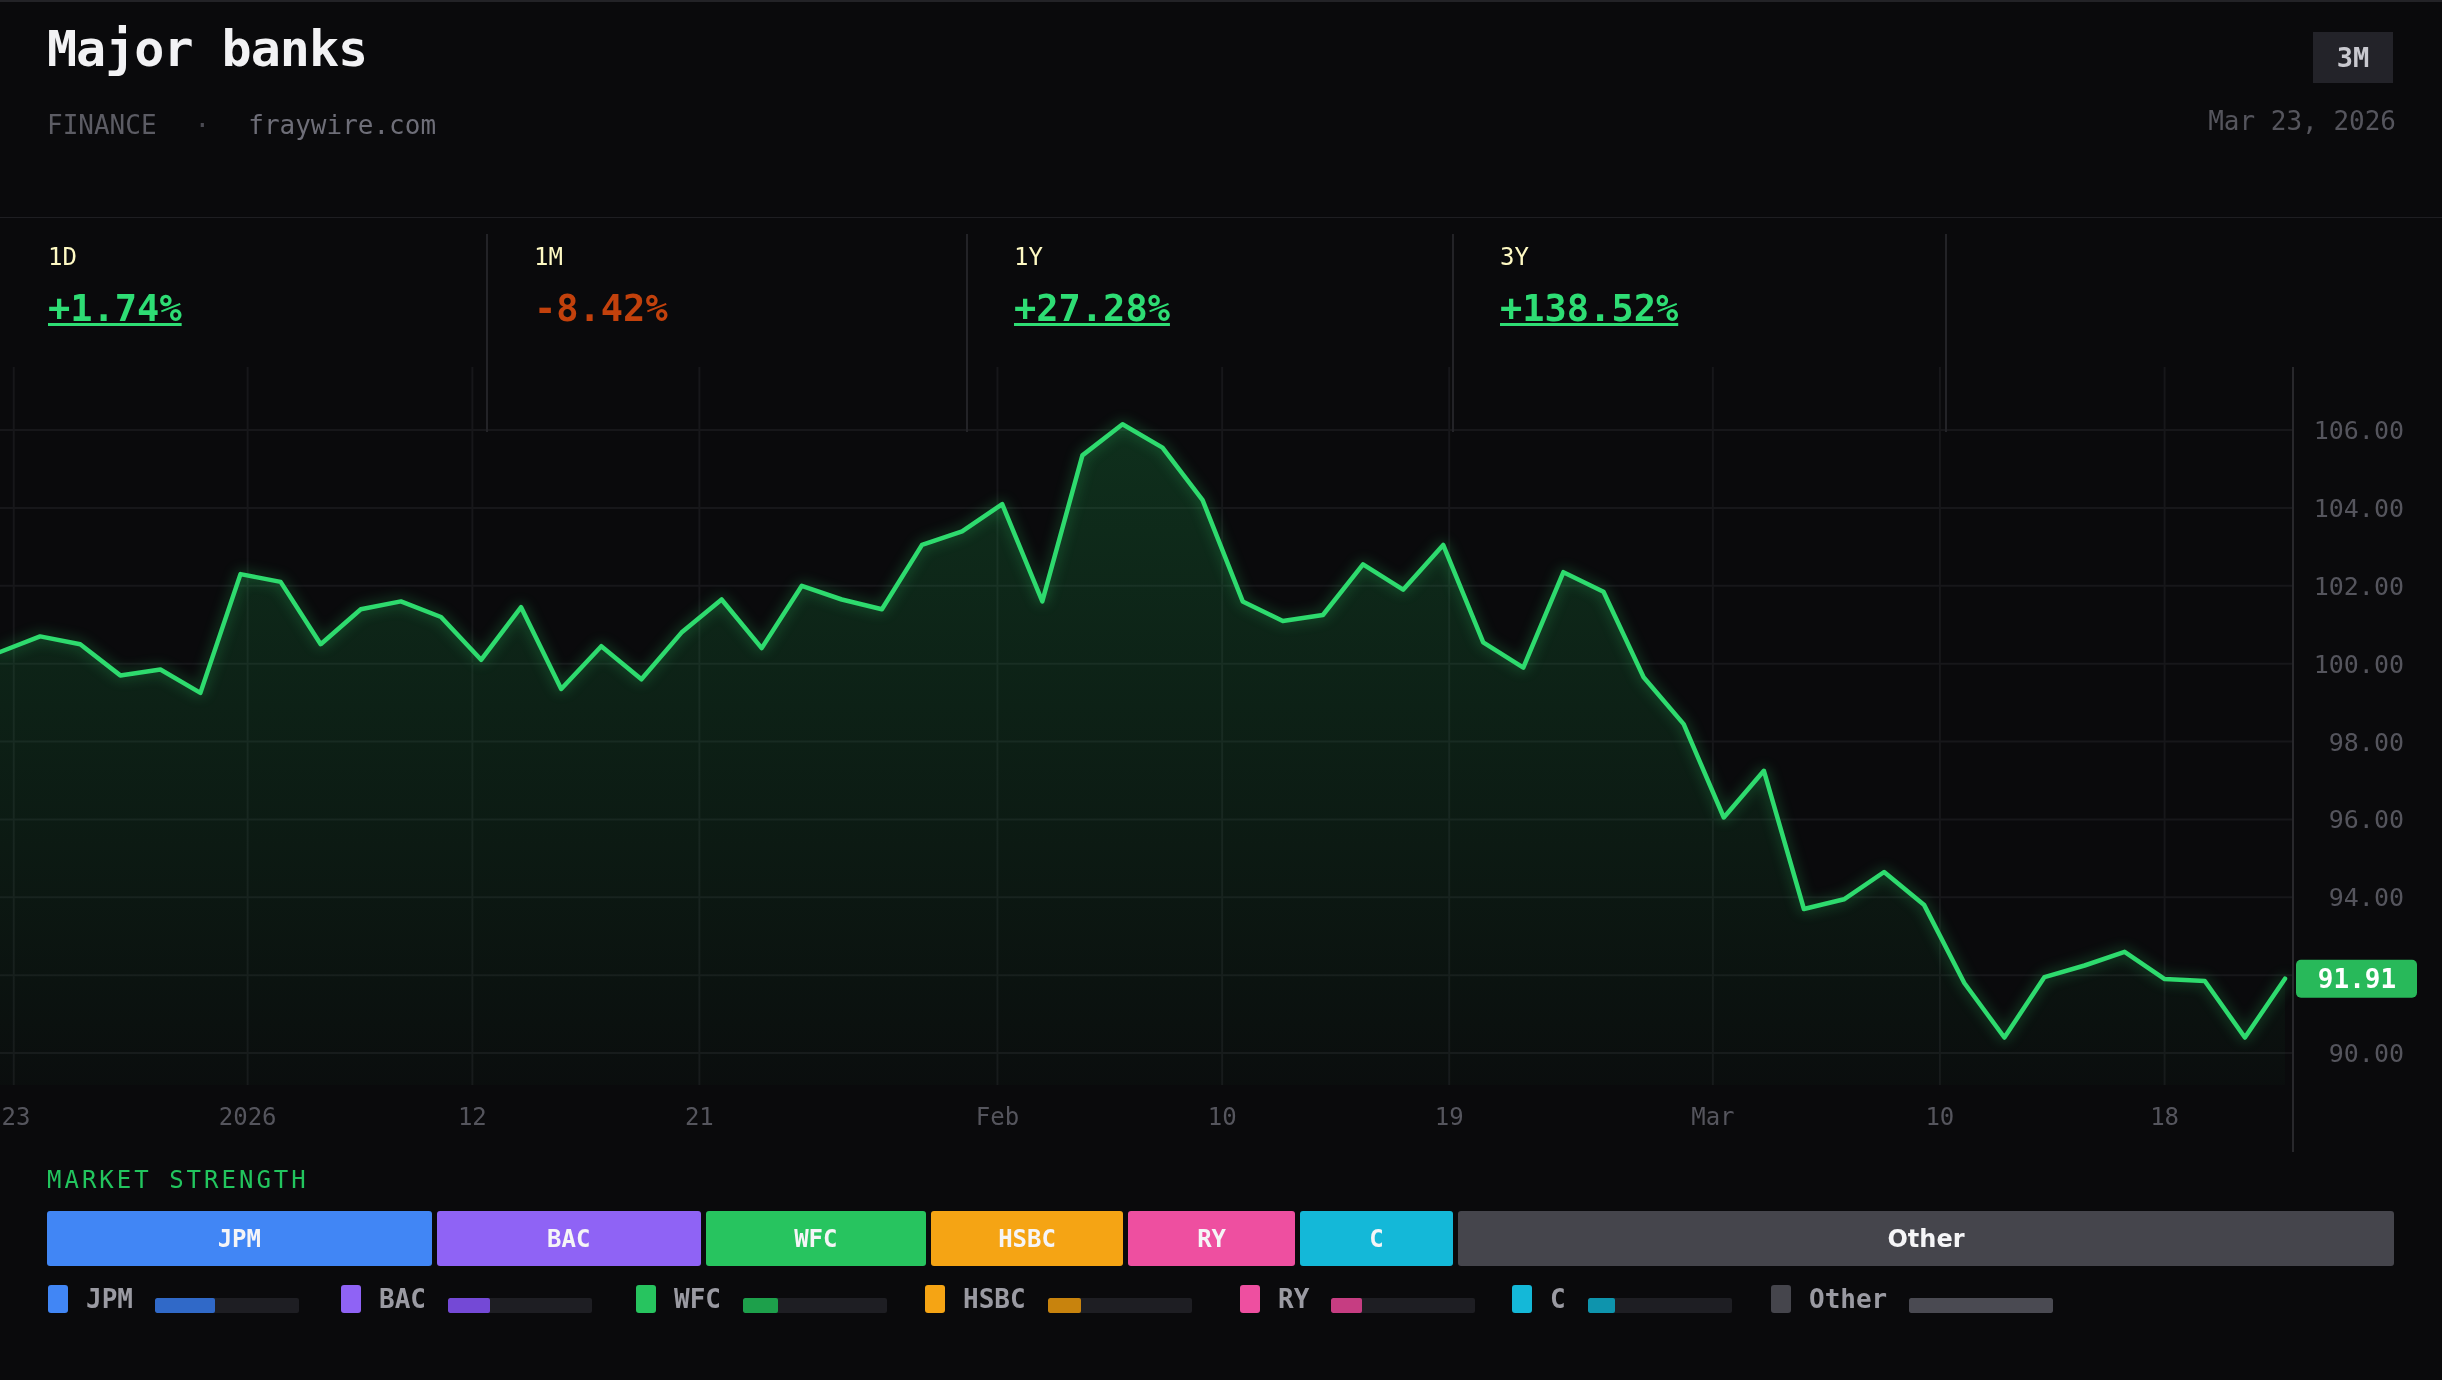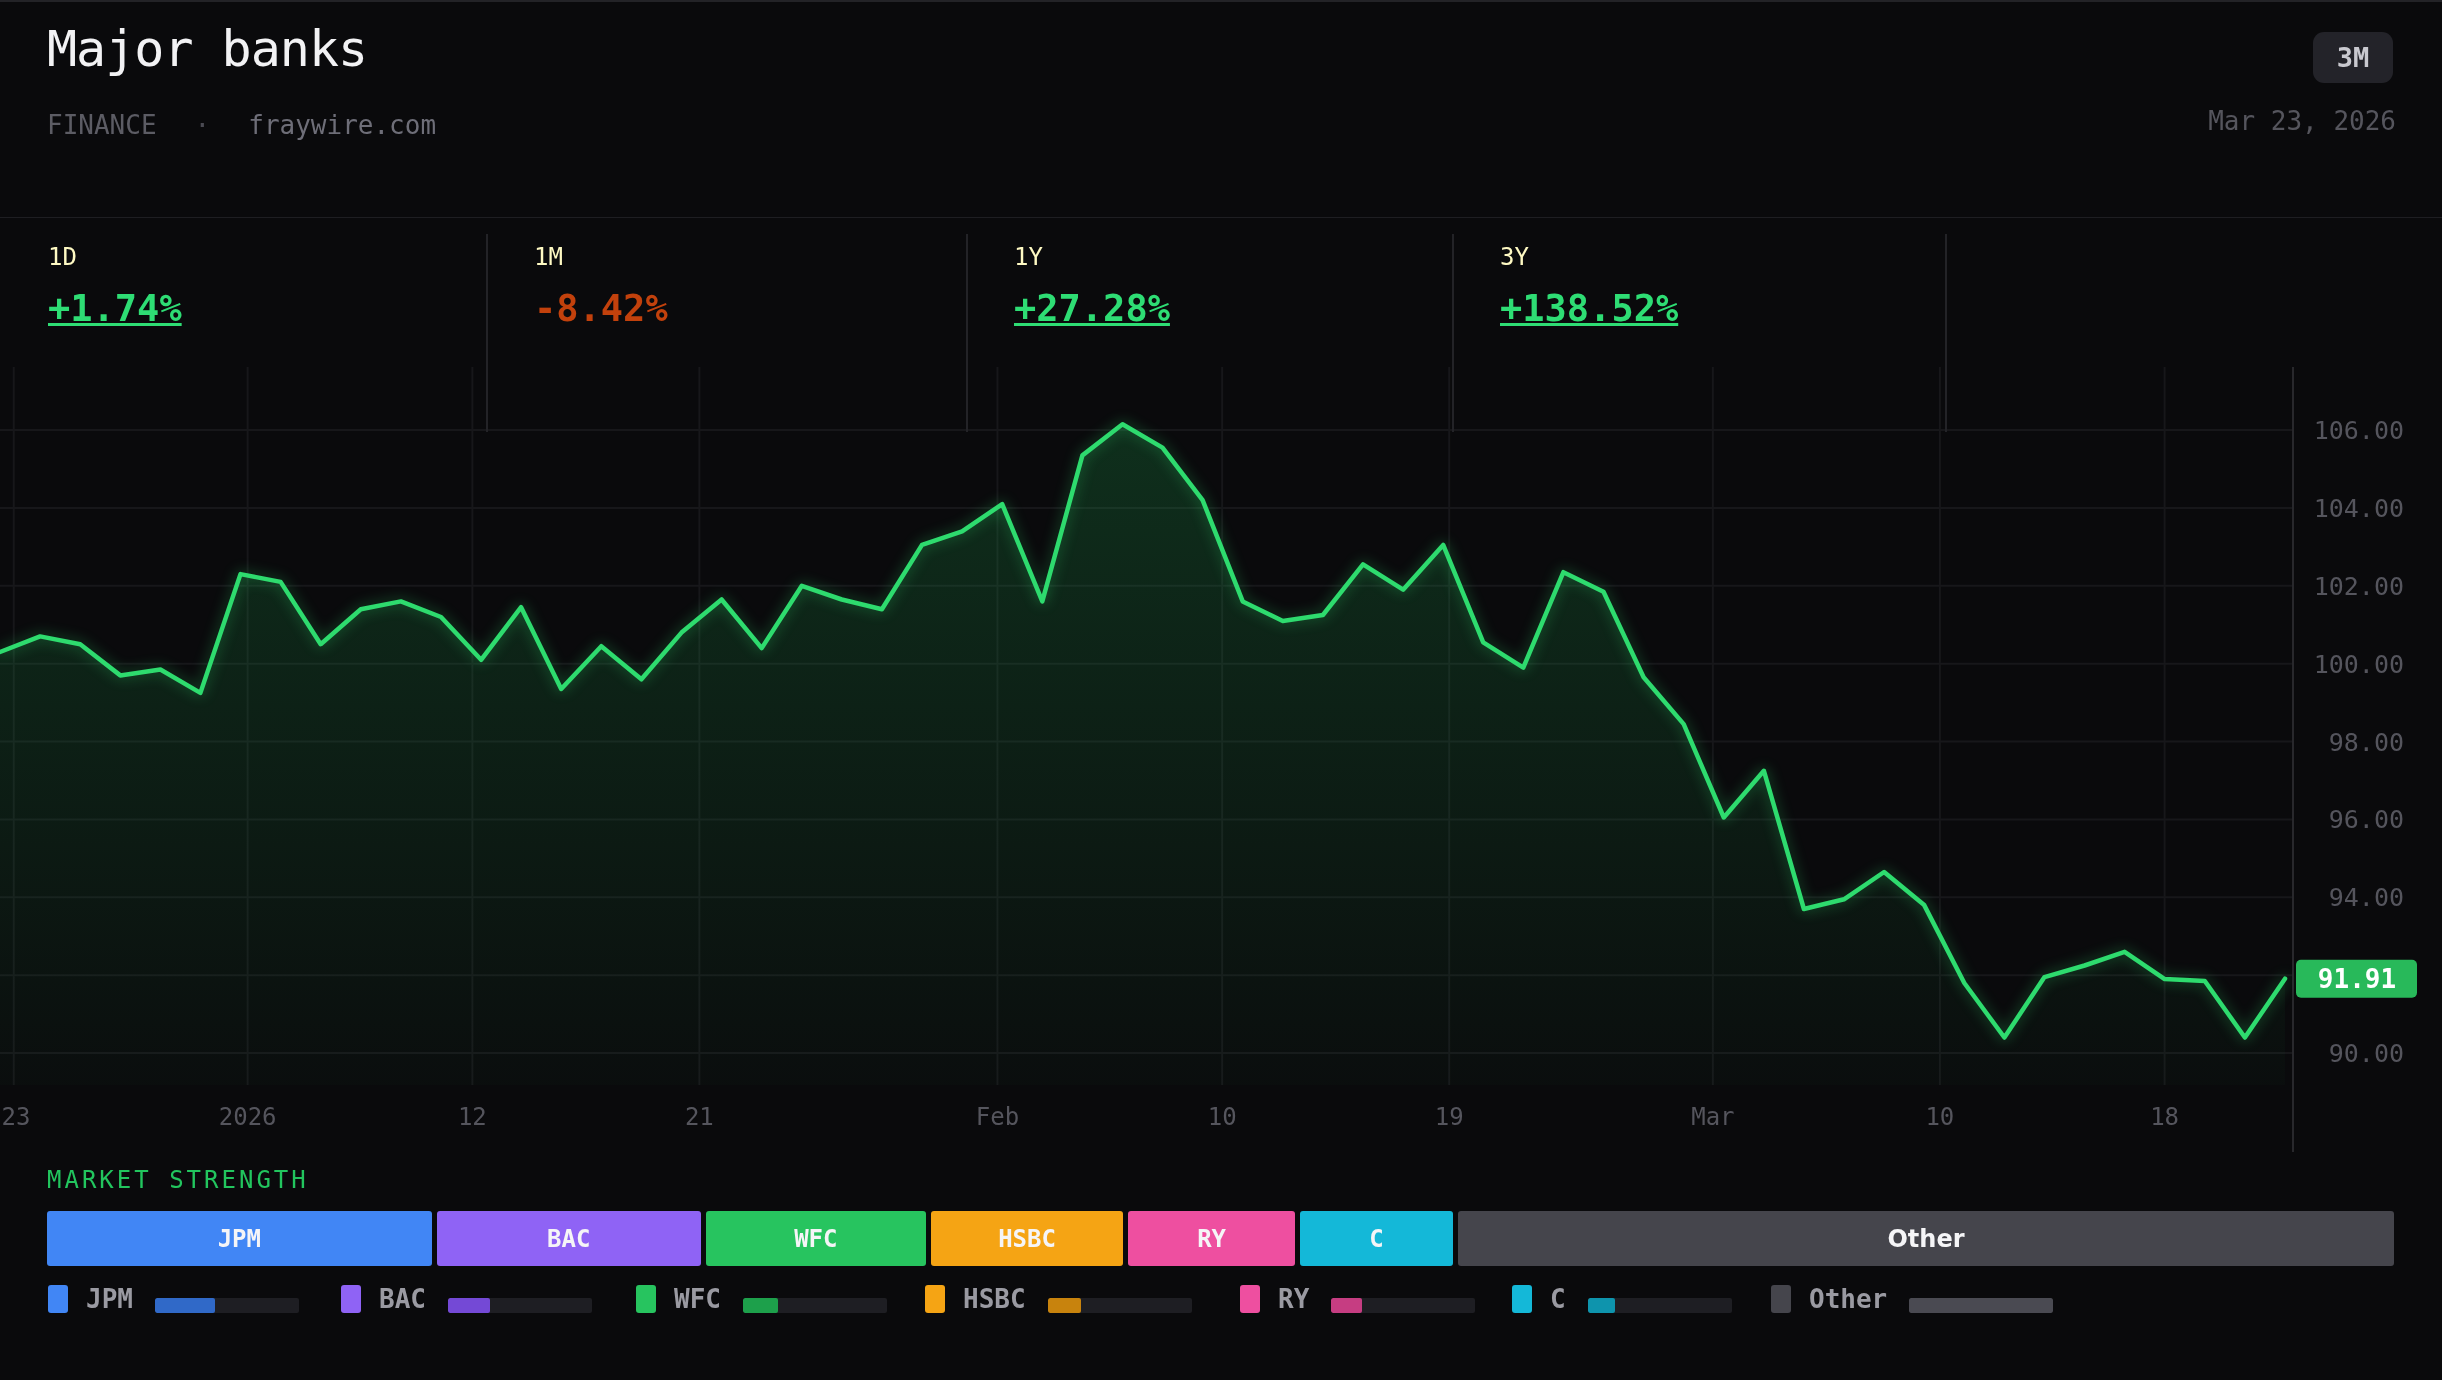--- a/index.html
+++ b/index.html
@@ -3,28 +3,28 @@
 <meta charset="utf-8">
 <style>
   * { margin:0; padding:0; box-sizing:border-box; }
   html,body { width:2442px; height:1380px; background:#0a0a0c; overflow:hidden;
     font-family:"DejaVu Sans Mono", monospace; }
   .page { position:relative; width:2442px; height:1380px; background:#0a0a0c;
     border-top:2px solid #232327; }
 
   
   .header { position:relative; height:215px; }
-  .title { position:absolute; left:47px; top:18px; font-size:50px; font-weight:normal;
+  .title { position:absolute; left:47px; top:18px; font-size:50px; font-weight:bold;
     letter-spacing:-1px; color:#f2f2f4; }
   .subtitle { position:absolute; left:47px; top:108px; font-size:26px; color:#5c5c64;
     display:flex; gap:38px; align-items:center; }
   .subtitle .src { color:#6e6e78; }
   .subtitle .dot { color:#4a4a52; }
   .range-badge { position:absolute; right:49px; top:30px; width:80px; height:51px;
-    background:#232329; border-radius:11px; color:#c9c9cf; font-size:27px; font-weight:bold;
+    background:#232329; border-radius:0; color:#c9c9cf; font-size:27px; font-weight:bold;
     display:flex; align-items:center; justify-content:center; }
   .date { position:absolute; right:46px; top:104px; font-size:26px; color:#55555d; }
 
   
   .stats { position:relative; height:150px; border-top:1px solid #1e1e22; }
   .stat-cell { position:absolute; top:0; height:150px; }
   .stat-cell .stat-label { margin-top:25px; font-size:24px; color:#fef9c3; }
   .stat-cell .stat-value { margin-top:16px; font-size:37px; font-weight:bold; }
   .stat-value.up { color:#2edd74;text-decoration:underline; }
   .stat-value.down { color:#c2410c; }

